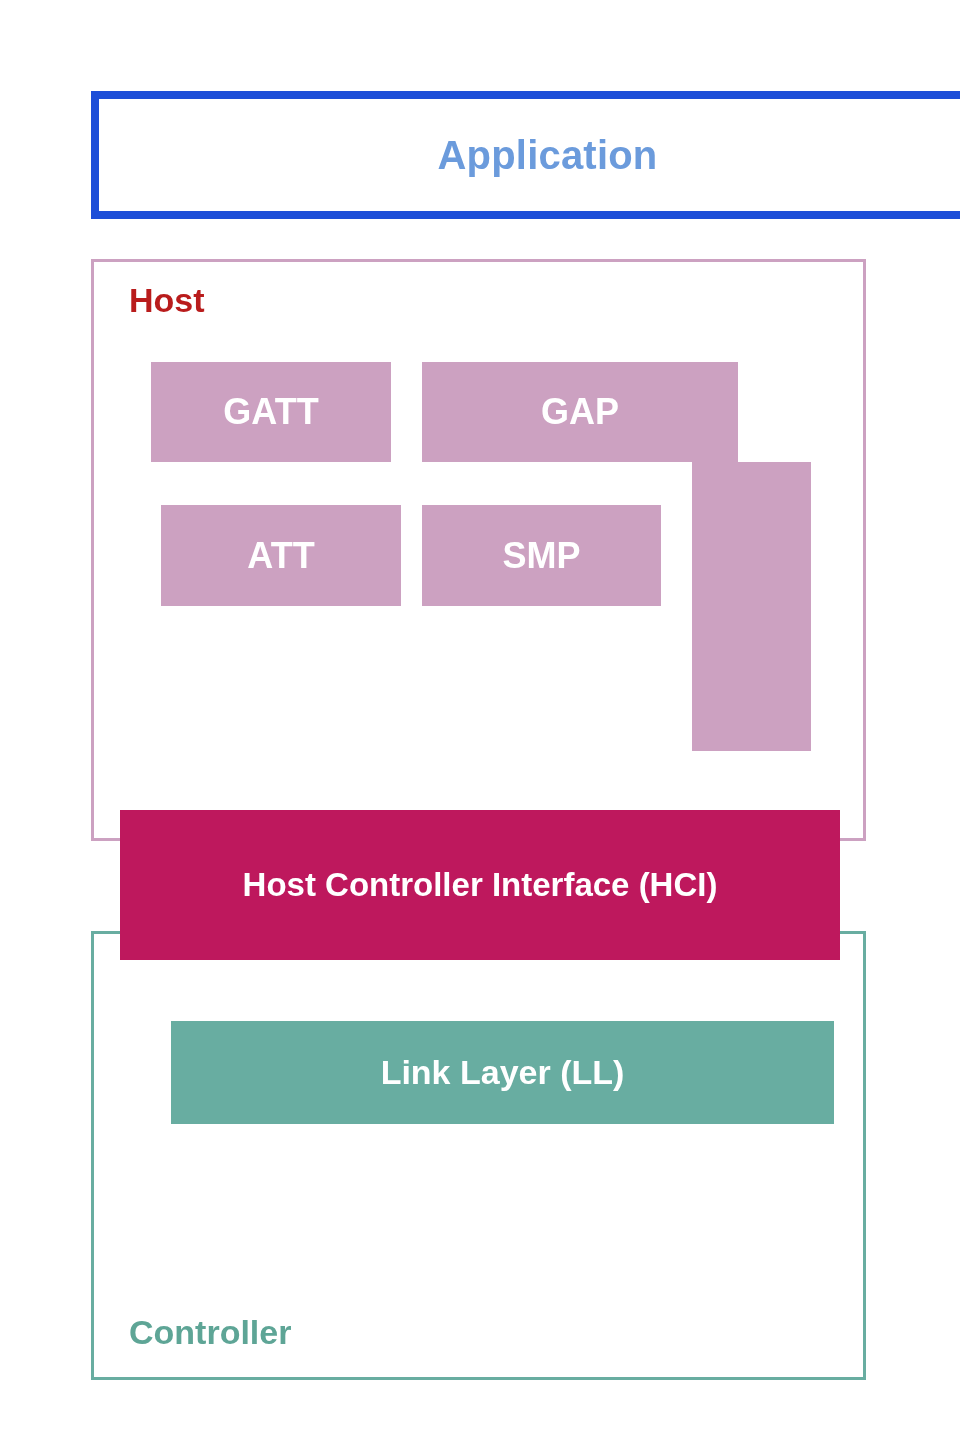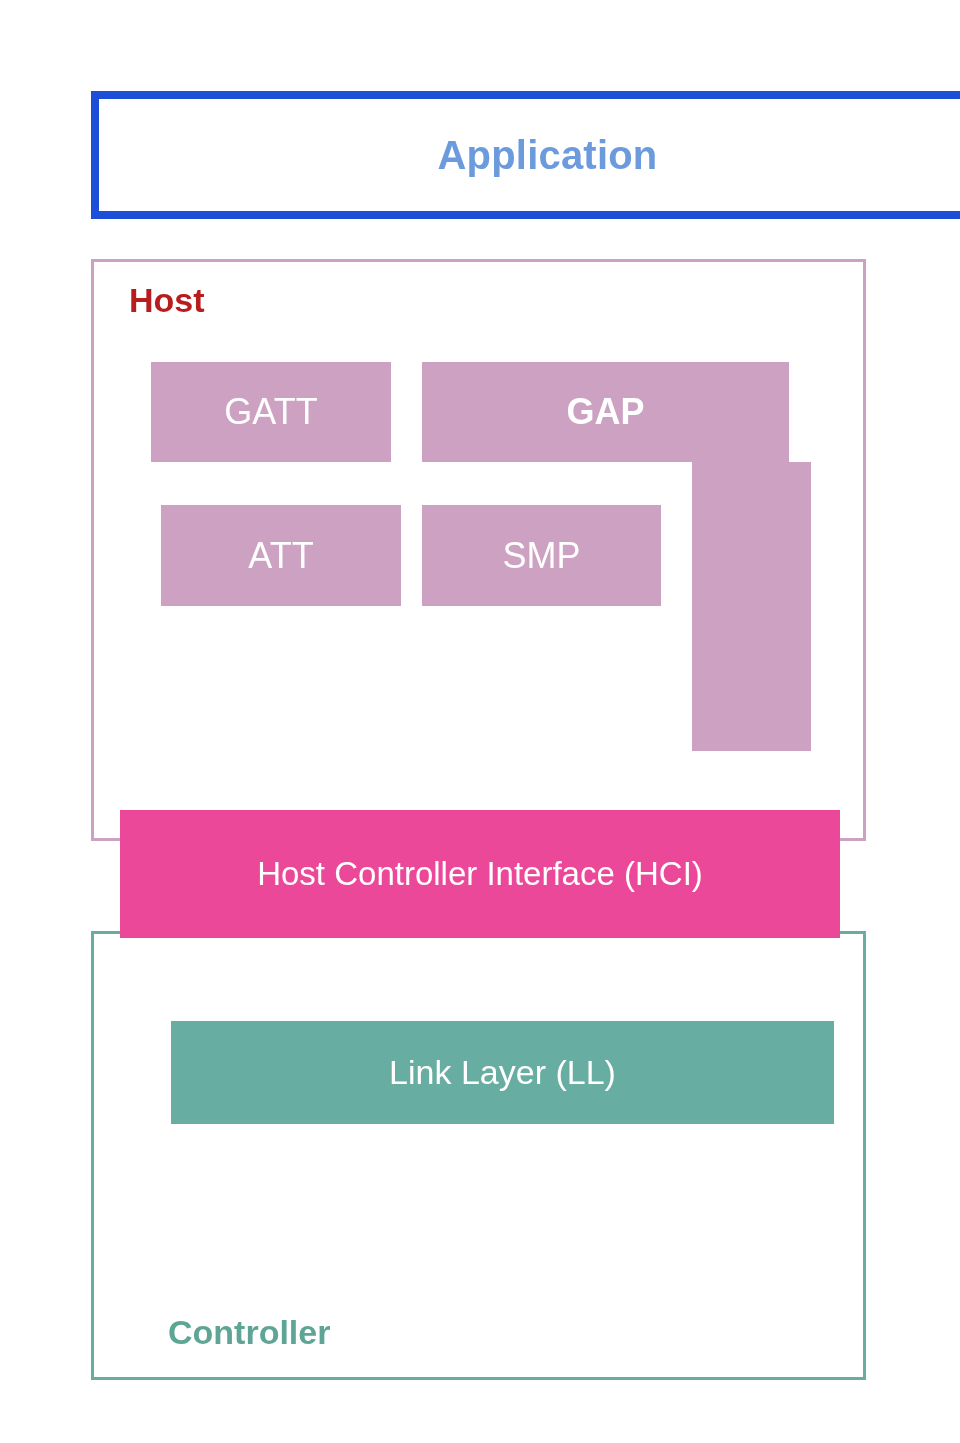--- a/index.html
+++ b/index.html
@@ -22,21 +22,21 @@
     box-sizing: border-box;
     background: transparent;
   }
   .filled-box {
     position: absolute;
     box-sizing: border-box;
     display: flex;
     align-items: center;
     justify-content: center;
     color: #ffffff;
-    font-weight: normal;
+    font-weight: bold;
     text-align: center;
   }
   .section-label {
     position: absolute;
     font-weight: bold;
     white-space: nowrap;
   }
 
   
   #application-box {
@@ -109,21 +109,21 @@
     position: absolute;
     left: 422px;
     top: 362px;
     width: 389px;
     height: 389px;
   }
   #gap-top {
     position: absolute;
     left: 0;
     top: 0;
-    width: 367px;
+    width: 316px;
     height: 100px;
     background: #cca1c1;
     display: flex;
     align-items: center;
     justify-content: center;
     color: #ffffff;
     font-weight: bold;
     font-size: 36px;
   }
   #gap-stem {
@@ -133,40 +133,39 @@
     width: 119px;
     height: 289px;
     background: #cca1c1;
   }
 
   
   #hci-box {
     left: 120px;
     top: 810px;
     width: 720px;
-    height: 128px;
-    background: #ec4899;
+    height: 150px;
+    background: #be185d;
     font-size: 33px;
     z-index: 5;
   }
 
   
   #controller-box {
     left: 91px;
     top: 931px;
     width: 775px;
     height: 449px;
     border: 3px solid #68ada1;
   }
   #controller-label {
     left: 129px;
     top: 1313px;
     color: #5ea596;
     font-size: 34px;
-    margin-left: 39px;
   }
 
   .teal {
     background: #68ada1;
     margin-left: 24px;
   }
   #link-layer-box {
     left: 147px;
     top: 1021px;
     width: 663px;

